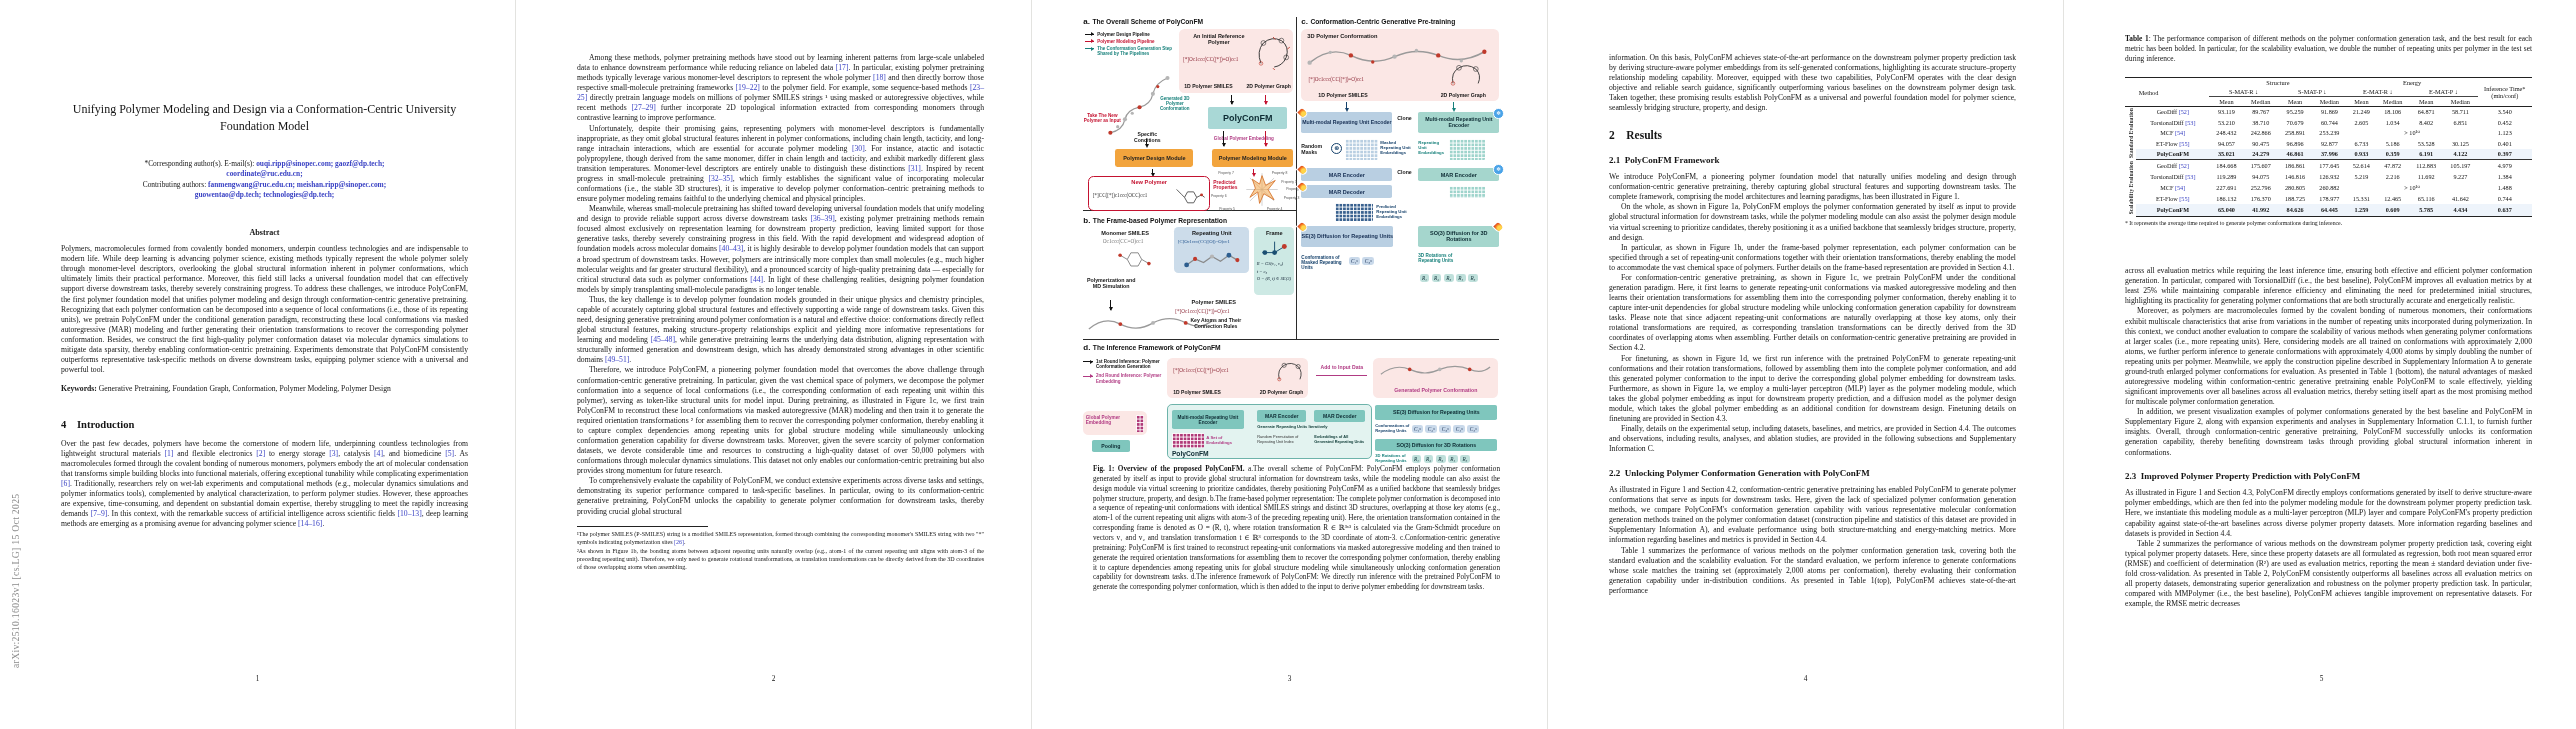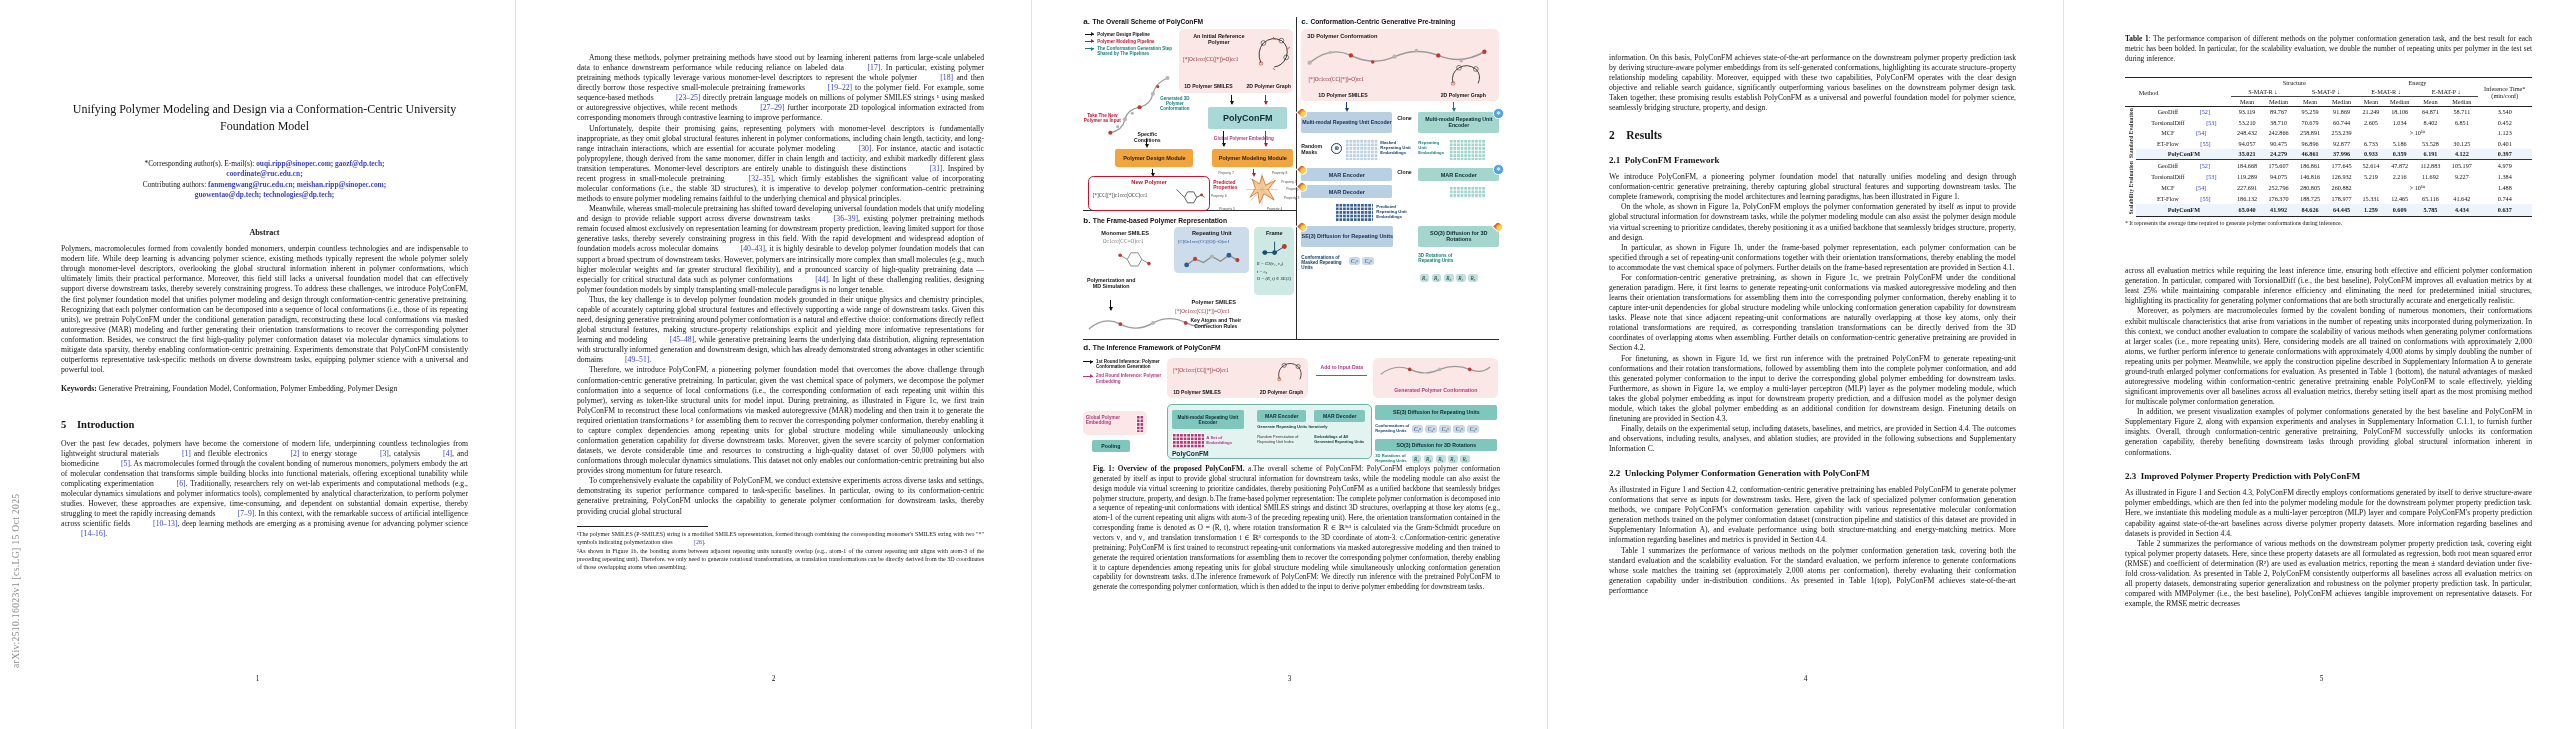--- a/index.html
+++ b/index.html
@@ -4,21 +4,21 @@
 <style>
   html,body{margin:0;padding:0;}
   body{width:2576px;height:729px;background:#f4f4f2;overflow:hidden;
        font-family:"Liberation Serif","DejaVu Serif",serif;color:#151515;}
   .pages{display:flex;width:2576px;height:729px;}
   .page{position:relative;width:515px;height:729px;background:#ffffff;overflow:hidden;flex:0 0 515px;}
   .page + .page{border-left:0.6px solid #e3e3e0;}
   .content{position:absolute;left:61px;right:47px;top:0;}
   .p{font-size:7.7px;line-height:1.31;text-align:justify;margin:0;}
   .p.ind{text-indent:12px;}
-  .cite{color:#3b43c4;margin-left:20px;}
+  .cite{color:#3b43c4;}
   .blue{color:#3b43c4;font-weight:bold;}
   .pnum{position:absolute;bottom:46px;left:0;right:0;text-align:center;font-size:7.3px;}
   
   .watermark{position:absolute;left:9.7px;top:231px;height:437px;display:flex;align-items:center;
     writing-mode:vertical-rl;transform:rotate(180deg);color:#8b8b8b;font-size:9.7px;letter-spacing:0.3px;
     font-family:"Liberation Serif","DejaVu Serif",serif;}
   .title{margin-top:101px;text-align:center;font-size:12px;line-height:1.45;}
   .authors{margin-top:16px;text-align:center;font-size:8.1px;line-height:1.5;}
   .affils{margin-top:11px;text-align:center;font-size:7.5px;line-height:1.4;}
   .corr{margin-top:23px;text-align:center;font-size:7.4px;line-height:1.42;}
@@ -106,22 +106,22 @@
     <div class="content">
       <div class="title">Unifying Polymer Modeling and Design via a Conformation-Centric University Foundation Model</div>
       <div class="corr">
         <div><span>*Corresponding author(s). E-mail(s): </span><span class="blue">ouqi.ripp@sinopec.com; gaozf@dp.tech;</span></div>
         <div><span class="blue">coordinate@ruc.edu.cn;</span></div>
         <div><span>Contributing authors: </span><span class="blue">fanmengwang@ruc.edu.cn; meishan.ripp@sinopec.com;</span></div>
         <div><span class="blue">guowentao@dp.tech; technologies@dp.tech;</span></div>
       </div>
       <div class="abs-head">Abstract</div>
       <p class="p abstract">Polymers, macromolecules formed from covalently bonded monomers, underpin countless technologies and are indispensable to modern life. While deep learning is advancing polymer science, existing methods typically represent the whole polymer solely through monomer-level descriptors, overlooking the global structural information inherent in polymer conformations, which ultimately limits their practical performance. Moreover, this field still lacks a universal foundation model that can effectively support diverse downstream tasks, thereby severely constraining progress. To address these challenges, we introduce PolyConFM, the first polymer foundation model that unifies polymer modeling and design through conformation-centric generative pretraining. Recognizing that each polymer conformation can be decomposed into a sequence of local conformations (i.e., those of its repeating units), we pretrain PolyConFM under the conditional generation paradigm, reconstructing these local conformations via masked autoregressive (MAR) modeling and further generating their orientation transformations to recover the corresponding polymer conformation. Besides, we construct the first high-quality polymer conformation dataset via molecular dynamics simulations to mitigate data sparsity, thereby enabling conformation-centric pretraining. Experiments demonstrate that PolyConFM consistently outperforms representative task-specific methods on diverse downstream tasks, equipping polymer science with a universal and powerful tool.</p>
-      <p class="p keywords"><b>Keywords: </b><span>Generative Pretraining, Foundation Model, Conformation, Polymer Embedding, Polymer Design</span></p>
-      <div class="sec1">5 Introduction</div>
+      <p class="p keywords"><b>Keywords: </b><span>Generative Pretraining, Foundation Graph, Conformation, Polymer Modeling, Polymer Design</span></p>
+      <div class="sec1">4 Introduction</div>
       <p class="p cites">Over the past few decades, polymers have become the cornerstone of modern life, underpinning countless technologies from lightweight structural materials <span class="cite">[1]</span> and flexible electronics <span class="cite">[2]</span> to energy storage <span class="cite">[3]</span>, catalysis <span class="cite">[4]</span>, and biomedicine <span class="cite">[5]</span>. As macromolecules formed through the covalent bonding of numerous monomers, polymers embody the art of molecular condensation that transforms simple building blocks into functional materials, offering exceptional tunability while complicating experimentation <span class="cite">[6]</span>. Traditionally, researchers rely on wet-lab experiments and computational methods (e.g., molecular dynamics simulations and polymer informatics tools), complemented by analytical characterization, to perform polymer studies. However, these approaches are expensive, time-consuming, and dependent on substantial domain expertise, thereby struggling to meet the rapidly increasing demands <span class="cite">[7–9]</span>. In this context, with the remarkable success of artificial intelligence across scientific fields <span class="cite">[10–13]</span>, deep learning methods are emerging as a promising avenue for advancing polymer science <span class="cite">[14–16]</span>.</p>
     </div>
     <div class="pnum">1</div>
   </div>
 
   <div class="page">
     <div class="content top-pad">
       <p class="p ind cites">Among these methods, polymer pretraining methods have stood out by learning inherent patterns from large-scale unlabeled data to enhance downstream performance while reducing reliance on labeled data <span class="cite">[17]</span>. In particular, existing polymer pretraining methods typically leverage various monomer-level descriptors to represent the whole polymer <span class="cite">[18]</span> and then directly borrow those respective small-molecule pretraining frameworks <span class="cite">[19–22]</span> to the polymer field. For example, some sequence-based methods <span class="cite">[23–25]</span> directly pretrain language models on millions of polymer SMILES strings ¹ using masked or autoregressive objectives, while recent methods <span class="cite">[27–29]</span> further incorporate 2D topological information extracted from corresponding monomers through contrastive learning to improve performance.</p>
       <p class="p ind cites">Unfortunately, despite their promising gains, representing polymers with monomer-level descriptors is fundamentally inappropriate, as they omit global structural features inherent in polymer conformations, including chain length, tacticity, and long-range intrachain interactions, which are essential for accurate polymer modeling <span class="cite">[30]</span>. For instance, atactic and isotactic polypropylene, though derived from the same monomer, differ in chain length and tacticity, and exhibit markedly different glass transition temperatures. Monomer-level descriptors are entirely unable to distinguish these distinctions <span class="cite">[31]</span>. Inspired by recent progress in small-molecule pretraining <span class="cite">[32–35]</span>, which firmly establishes the significant value of incorporating molecular conformations (i.e., the stable 3D structures), it is imperative to develop polymer conformation–centric pretraining methods to ensure polymer modeling remains faithful to the underlying chemical and physical principles.</p>
       <p class="p ind cites">Meanwhile, whereas small-molecule pretraining has shifted toward developing universal foundation models that unify modeling and design to provide reliable support across diverse downstream tasks <span class="cite">[36–39]</span>, existing polymer pretraining methods remain focused almost exclusively on representation learning for downstream property prediction, leaving limited support for those generative tasks, thereby severely constraining progress in this field. With the rapid development and widespread adoption of foundation models across molecular domains <span class="cite">[40–43]</span>, it is highly desirable to develop polymer foundation models that can support a broad spectrum of downstream tasks. However, polymers are intrinsically more complex than small molecules (e.g., much higher molecular weights and far greater structural flexibility), and a pronounced scarcity of high-quality pretraining data — especially for critical structural data such as polymer conformations <span class="cite">[44]</span>. In light of these challenging realities, designing polymer foundation models by simply transplanting small-molecule paradigms is no longer tenable.</p>

